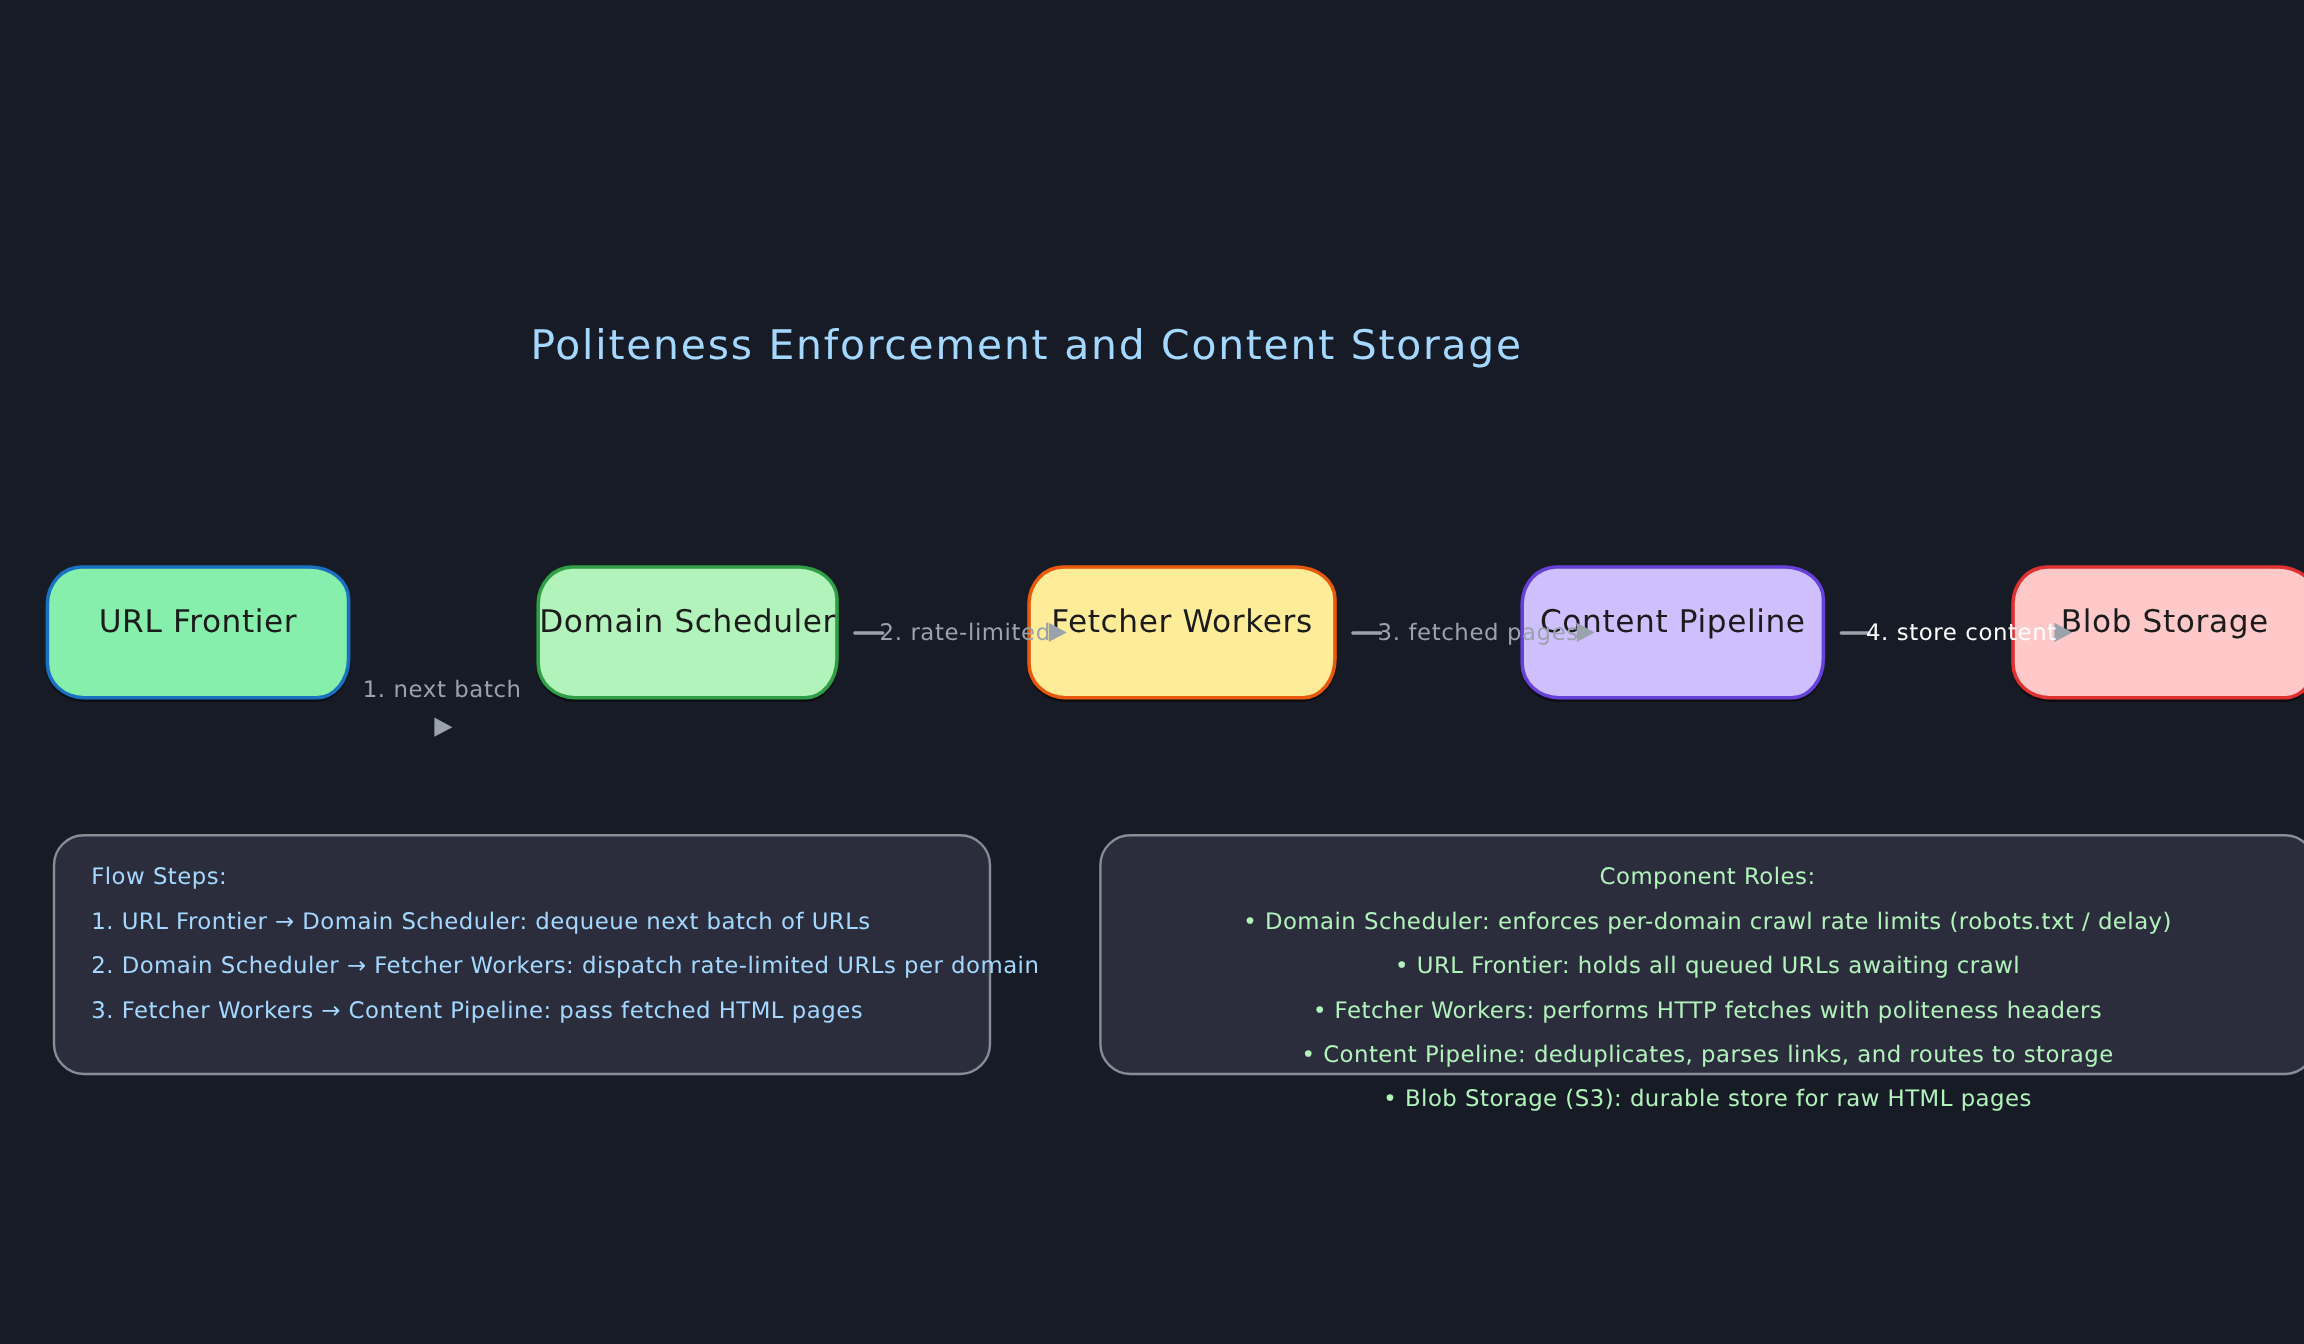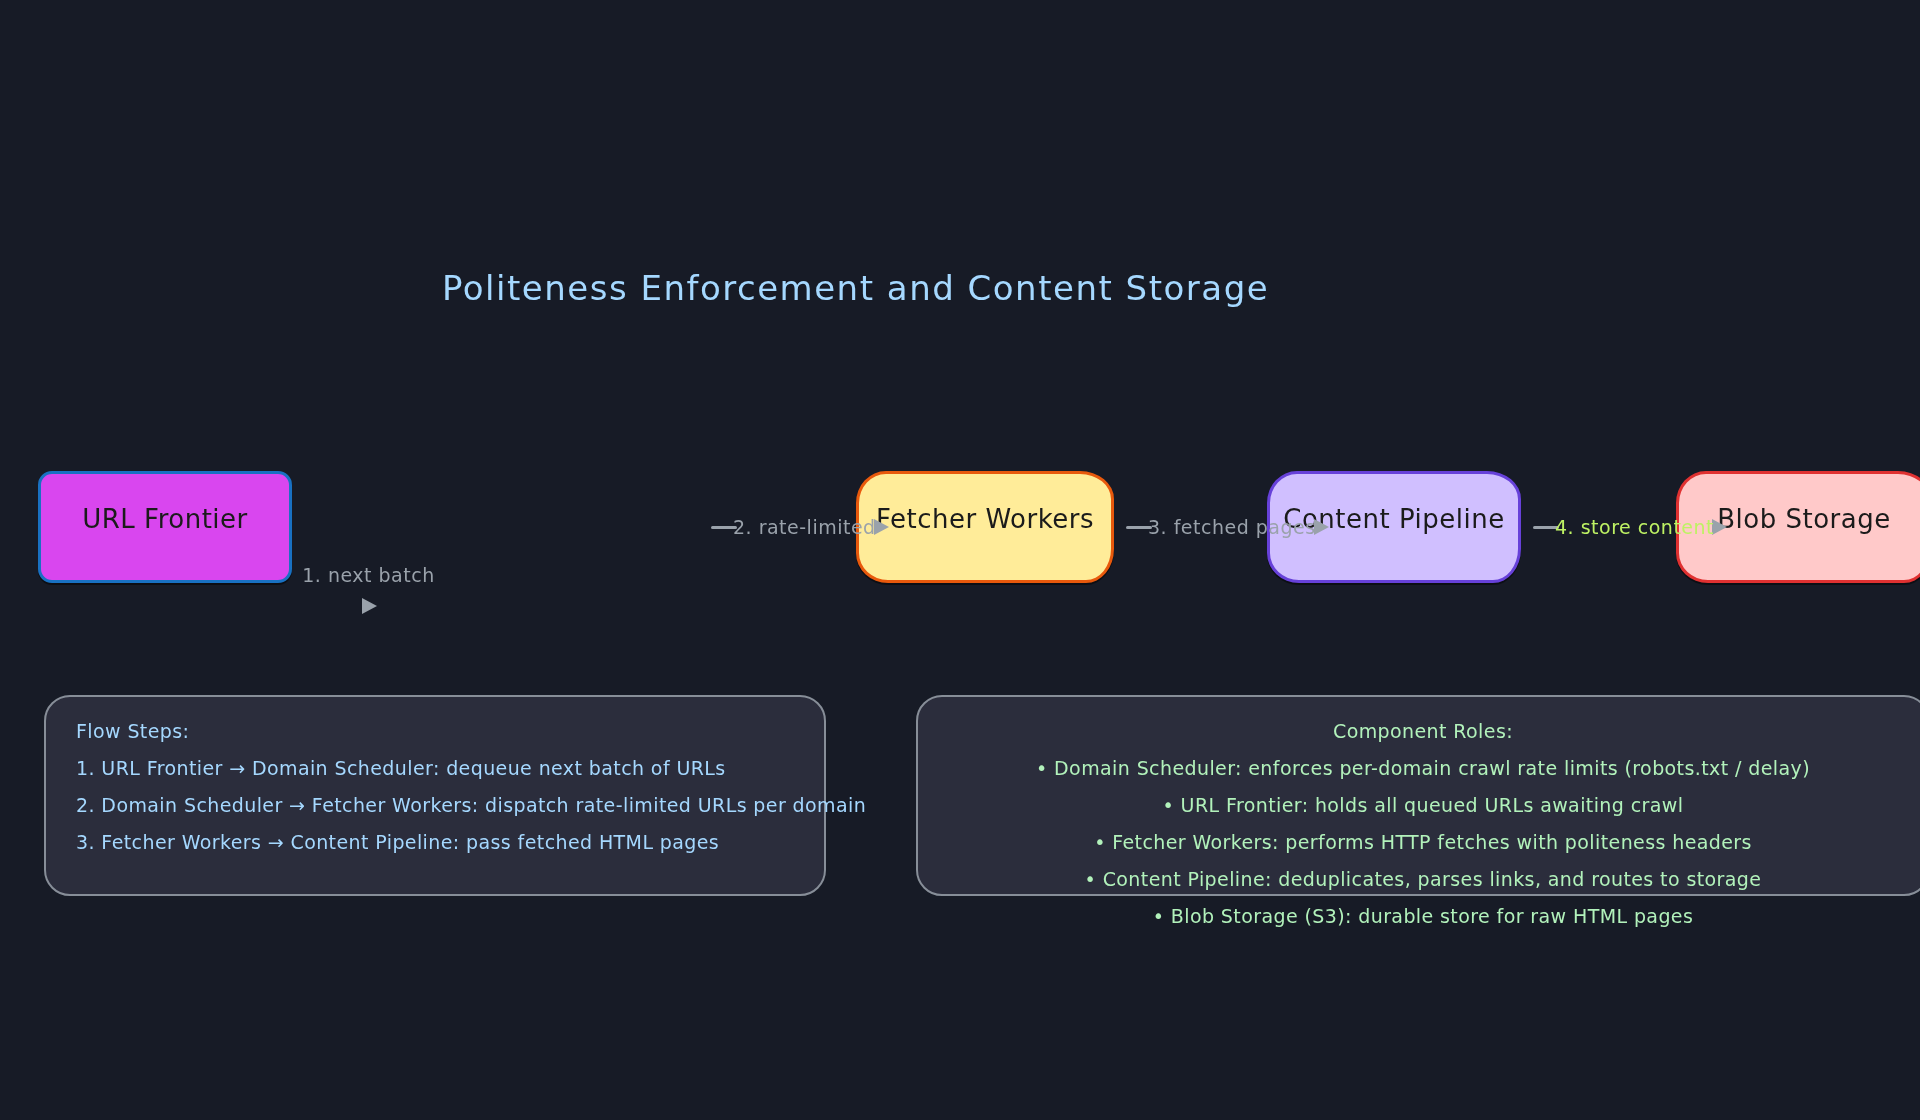--- a/index.html
+++ b/index.html
@@ -102,22 +102,25 @@
     white-space: nowrap;
   }
 </style>
 </head>
 <body>
 
 <div class="canvas" style="background-color: rgb(23, 27, 38);">
 
   <div class="diagram-title" style="color: rgb(165, 216, 255);">Politeness Enforcement and Content Storage</div>
 
-  <div class="node n0" style="background-color: #d946ef; border-color: rgb(25, 113, 194); border-radius: 14px;">
+  <div class="node n0" style="background-color: #86efac; border-color: rgb(25, 113, 194);">
     <span class="node-label" style="color: rgb(27, 27, 27);">URL Frontier</span>
+  </div>
+  <div class="node n1" style="background-color: rgb(178, 242, 187); border-color: rgb(47, 158, 68);">
+    <span class="node-label" style="color: rgb(27, 27, 27);">Domain Scheduler</span>
   </div>
   <div class="node n2" style="background-color: rgb(255, 236, 153); border-color: rgb(232, 89, 12);">
     <span class="node-label" style="color: rgb(27, 27, 27);">Fetcher Workers</span>
   </div>
   <div class="node n3" style="background-color: rgb(208, 191, 255); border-color: rgb(103, 65, 217);">
     <span class="node-label" style="color: rgb(27, 27, 27);">Content Pipeline</span>
   </div>
   <div class="node n4" style="background-color: rgb(255, 201, 201); border-color: rgb(224, 49, 49);">
     <span class="node-label" style="color: rgb(27, 27, 27);">Blob Storage</span>
   </div>
@@ -132,21 +135,21 @@
     <span class="clabel" style="color: rgb(154, 162, 171);">2. rate-limited</span>
     <span class="arrowhead" style="border-left-color: rgb(154, 162, 171);"></span>
   </div>
   <div class="connector c2">
     <span class="stub" style="background-color: rgb(154, 162, 171);"></span>
     <span class="clabel" style="color: rgb(154, 162, 171);">3. fetched pages</span>
     <span class="arrowhead" style="border-left-color: rgb(154, 162, 171);"></span>
   </div>
   <div class="connector c3">
     <span class="stub" style="background-color: rgb(154, 162, 171);"></span>
-    <span class="clabel" style="color: #bef264;">4. store content</span>
+    <span class="clabel" style="color: #ffffff;">4. store content</span>
     <span class="arrowhead" style="border-left-color: rgb(154, 162, 171);"></span>
   </div>
 
   <div class="panel p-flow" style="background-color: rgb(43, 45, 60); border-color: rgb(135, 142, 152); color: rgb(165, 216, 255);">
     <div class="pline">Flow Steps:</div>
     <div class="pline">1. URL Frontier → Domain Scheduler: dequeue next batch of URLs</div>
     <div class="pline">2. Domain Scheduler → Fetcher Workers: dispatch rate-limited URLs per domain</div>
     <div class="pline">3. Fetcher Workers → Content Pipeline: pass fetched HTML pages</div>
   </div>
 

